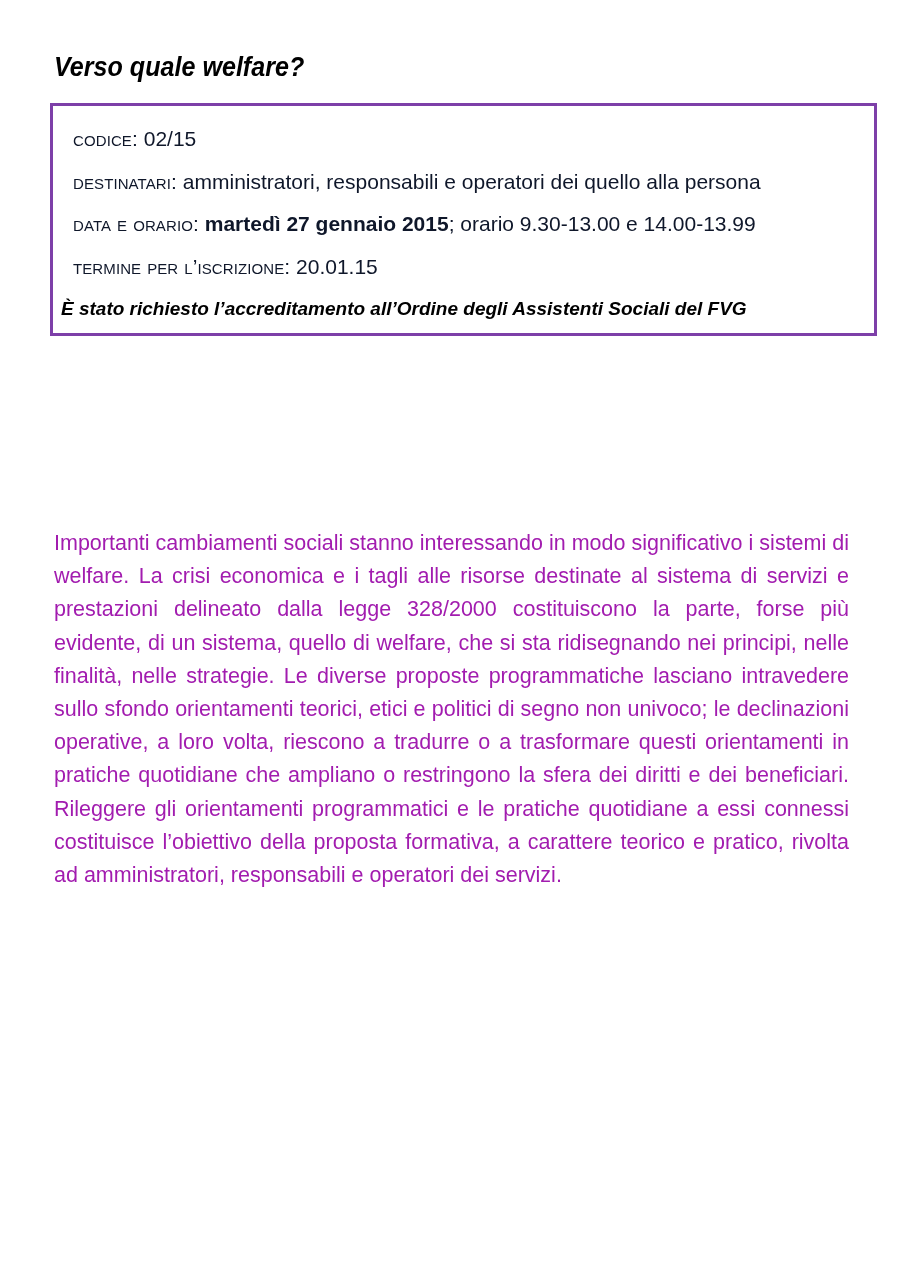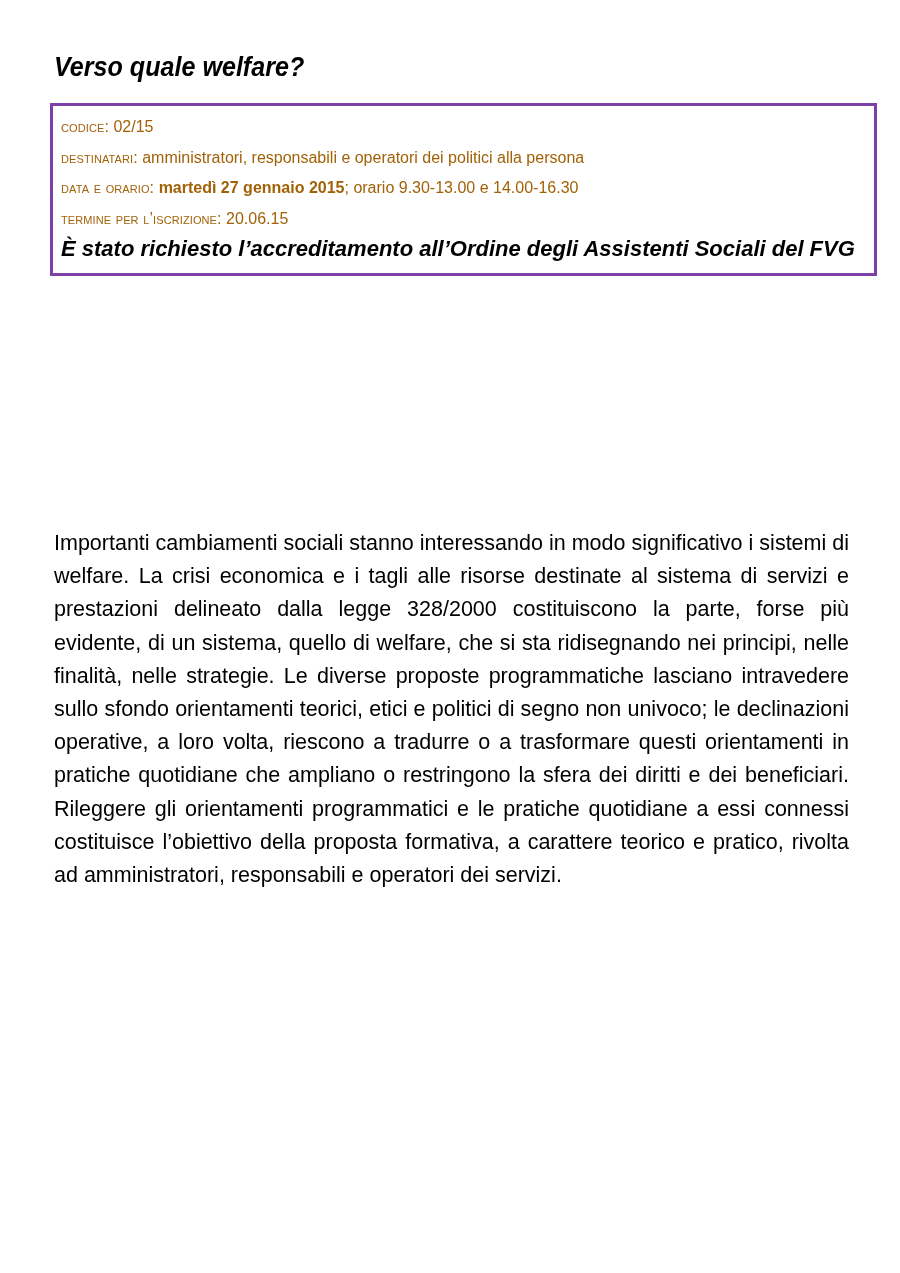--- a/index.html
+++ b/index.html
@@ -47,25 +47,25 @@
     position: absolute;
     left: 50px;
     top: 103px;
     width: 805px;
     border: 3px solid #7d3fa8;
     background: #ffffff;
     box-sizing: content-box;
     padding: 6px 8px 8px 8px;
   }
   .infobox .line {
-    font-size: 16px;
+    font-size: 21px;
     line-height: 30.5px;
-    color: #a16207;
+    color: #0f172a;
     text-align: left;
-    margin: 0;
+    margin: 12px;
     font-stretch: condensed;
   }
   .infobox .line.just {
     text-align: justify;
     text-align-last: left;
   }
   
   .sc {
     font-variant: small-caps;
     text-transform: lowercase;
@@ -76,36 +76,36 @@
   .fees {
     text-align: justify;
     text-align-last: left;
   }
 
   .accred {
     font-weight: bold;
     font-style: italic;
     text-align: justify;
     text-align-last: left;
-    font-size: 22px;
+    font-size: 19px;
     line-height: 30.5px;
   }
 
   
   .body-par {
     position: absolute;
     left: 54px;
     top: 527px;
     width: 795px;
     font-size: 21.5px;
     line-height: 33.2px;
     text-align: justify;
     text-align-last: left;
     font-stretch: condensed;
-    color: #000000;
+    color: #a21caf;
     hyphens: none;
   }
 
   
   .pagenum {
     position: absolute;
     left: 0;
     top: 1208px;
     width: 900px;
     text-align: center;
@@ -124,31 +124,31 @@
 
   <div class="infobox">
 
     <div class="line">
       <span class="sc">Codice:</span>
       <span>02/15</span>
     </div>
 
 
     <div class="line">
-      <span class="sc">Destinatari:</span><span> amministratori, responsabili e operatori dei politici alla persona</span>
+      <span class="sc">Destinatari:</span><span> amministratori, responsabili e operatori dei quello alla persona</span>
     </div>
 
     <div class="line">
       <span class="sc">Data e orario:</span>
-      <span class="b">martedì 27 gennaio 2015</span><span>; orario 9.30-13.00 e 14.00-16.30</span>
+      <span class="b">martedì 27 gennaio 2015</span><span>; orario 9.30-13.00 e 14.00-13.99</span>
     </div>
 
     <div class="line">
       <span class="sc">Termine per l’iscrizione:</span>
-      <span>20.06.15</span>
+      <span>20.01.15</span>
     </div>
 
 
 
 
     <div class="accred">È stato richiesto l’accreditamento all’Ordine degli Assistenti Sociali del FVG</div>
 
   </div>
 
   <div class="body-par">Importanti cambiamenti sociali stanno interessando in modo significativo i sistemi di welfare. La crisi economica e i tagli alle risorse destinate al sistema di servizi e prestazioni delineato dalla legge 328/2000 costituiscono la parte, forse più evidente, di un sistema, quello di welfare, che si sta ridisegnando nei principi, nelle finalità, nelle strategie. Le diverse proposte programmatiche lasciano intravedere sullo sfondo orientamenti teorici, etici e politici di segno non univoco; le declinazioni operative, a loro volta, riescono a tradurre o a trasformare questi orientamenti in pratiche quotidiane che ampliano o restringono la sfera dei diritti e dei beneficiari. Rileggere gli orientamenti programmatici e le pratiche quotidiane a essi connessi costituisce l’obiettivo della proposta formativa, a carattere teorico e pratico, rivolta ad amministratori, responsabili e operatori dei servizi.</div>

